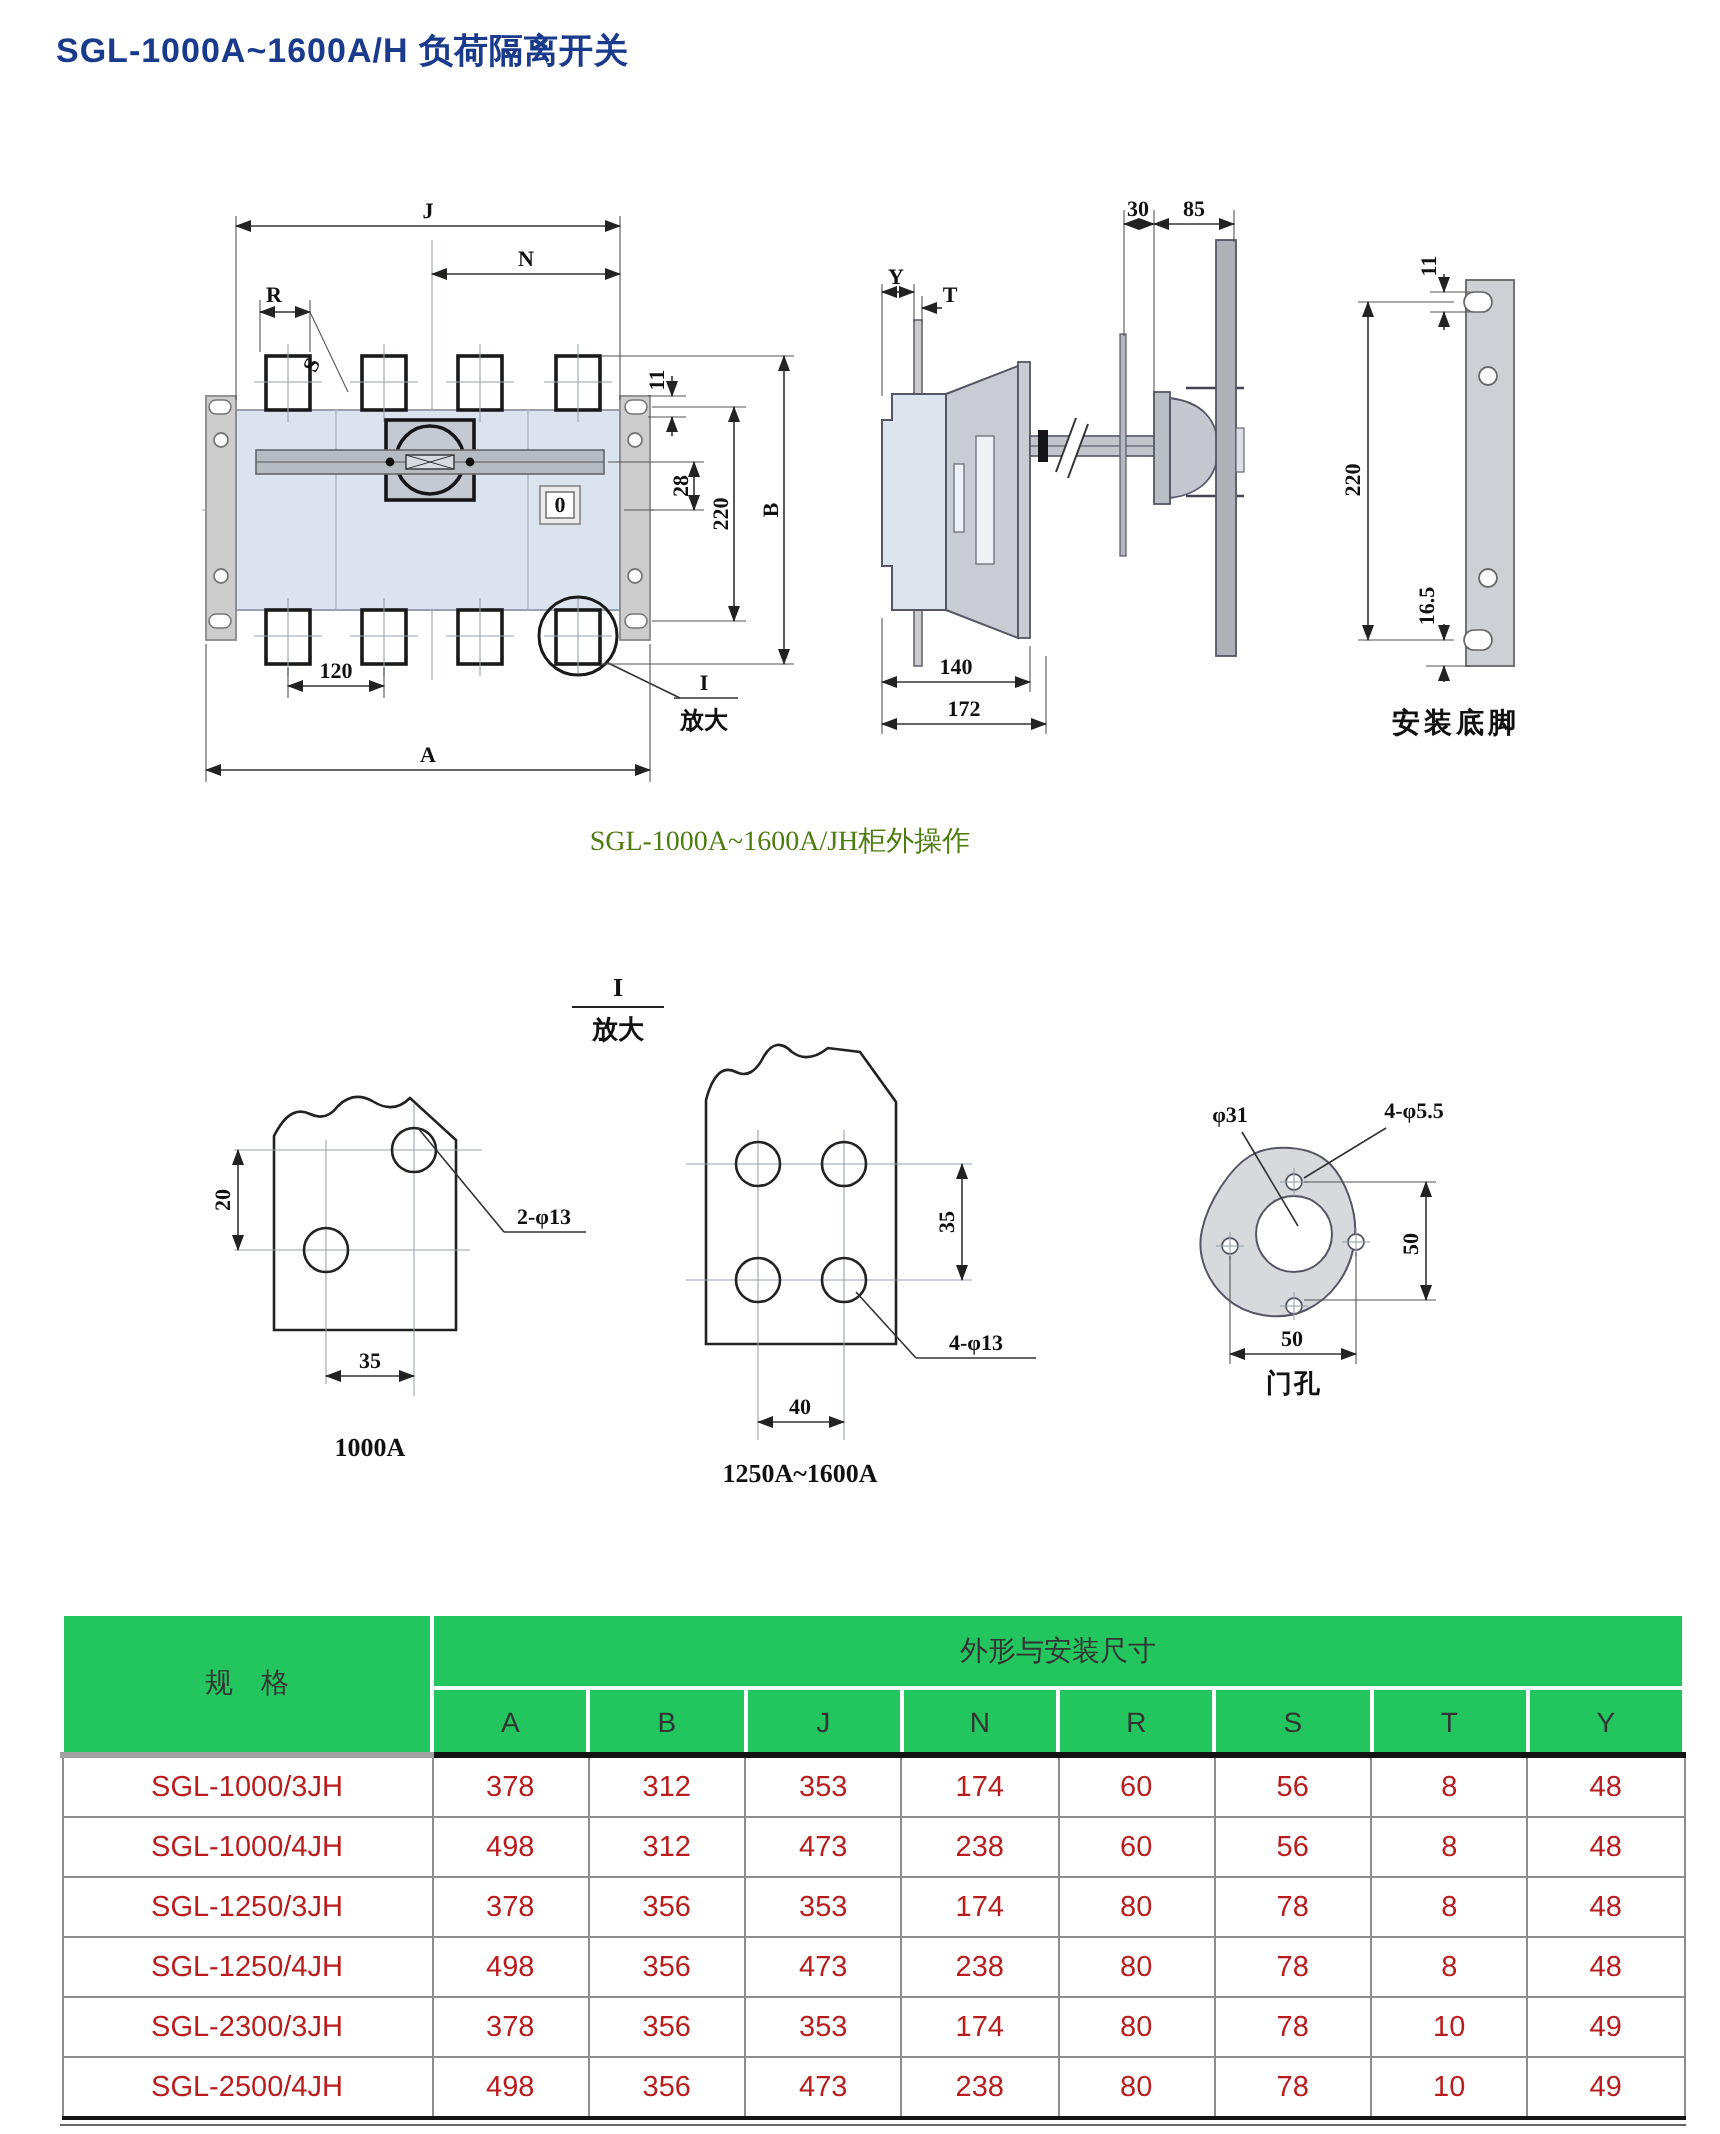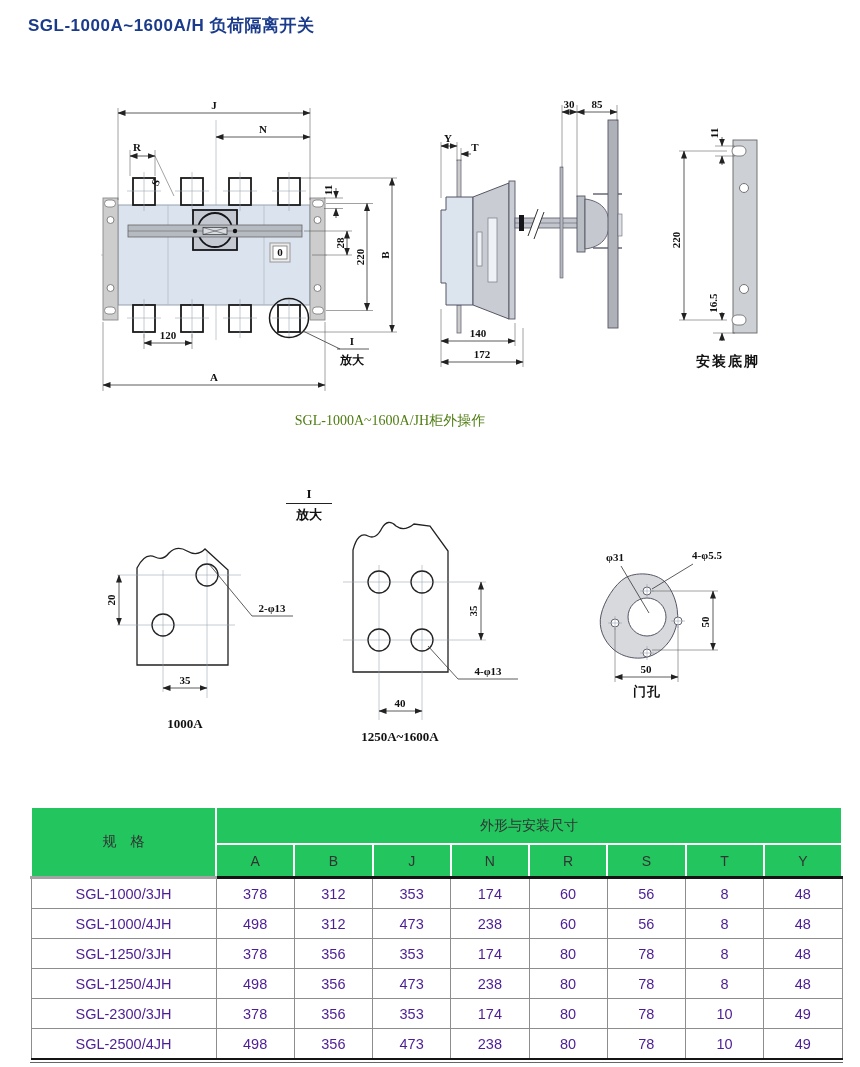--- a/index.html
+++ b/index.html
@@ -27,21 +27,21 @@
   text.capzh13{font-family:"Liberation Sans",sans-serif;font-weight:bold;font-size:13px;fill:#111;letter-spacing:1px;}
   
   .table-wrap{position:absolute;left:30px;top:806px;width:813px;border-bottom:1px solid #666;padding-bottom:2px;}
   table{border-collapse:collapse;table-layout:fixed;width:813px;
         border-left:1px solid #8a8a8a;border-right:1px solid #8a8a8a;
         border-top:1px solid #eef2f8;border-bottom:2.5px solid #141414;}
   thead th{background:#22c55e;border:2px solid #fff;font-weight:normal;font-size:14px;color:#333;margin-left:47px;}
   thead tr.h1 th{height:33px;}
   thead tr.h2 th{height:29px;border-bottom:3px solid #141414;}
   thead th.spec{border-bottom:3px solid #a3a3a3;}
-  tbody td{border:1px solid #8d8d8d;height:29px;text-align:center;font-size:14.5px;color:#4c1d95;padding:0;background:#fff;}
+  tbody td{border:1px solid #8d8d8d;height:29px;text-align:center;font-size:14.5px;color:#b91c1c;padding:0;background:#fff;}
 </style>
 </head>
 <body>
 
 <div id="page">
 
   <div id="title">SGL-1000A~1600A/H 负荷隔离开关</div>
 
   <div class="d1">
 

